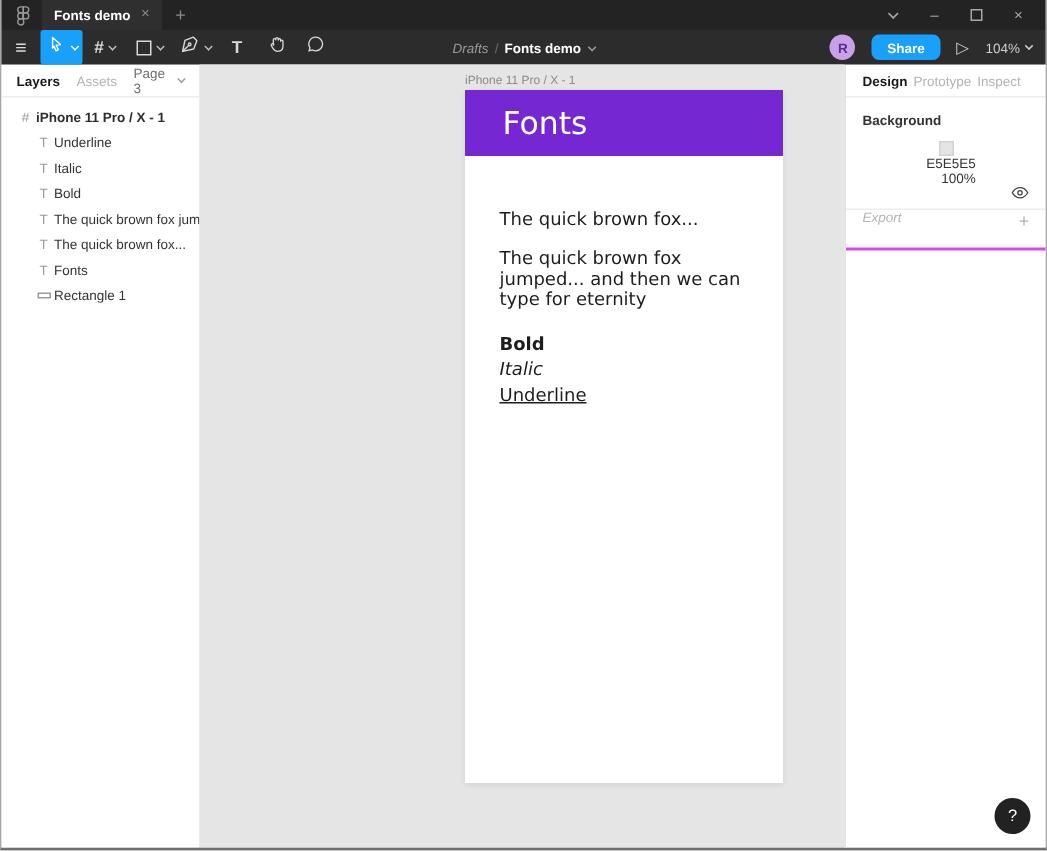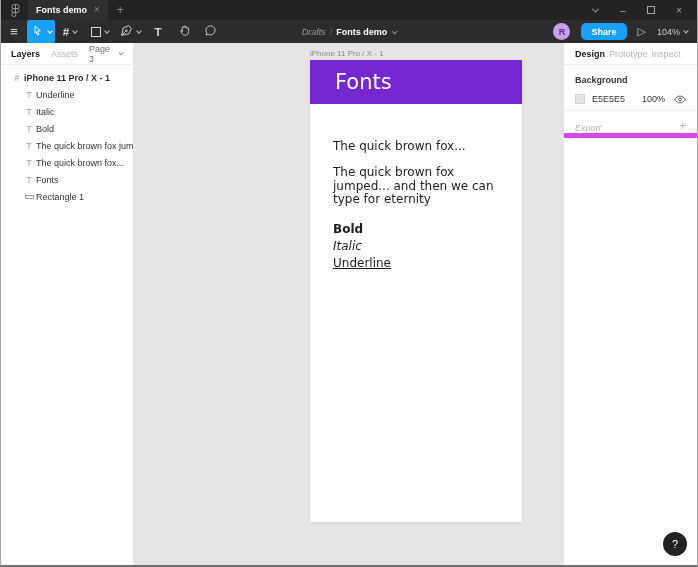--- a/index.html
+++ b/index.html
@@ -71,26 +71,26 @@
   .fox-para { font-size:12px; line-height:13.5px; width:176px; margin-top:13px; }
   .t-bold { font-size:12px; line-height:14px; font-weight:bold; margin-top:15px; }
   .t-italic { font-size:12px; line-height:14px; font-style:italic; margin-top:3px; }
   .t-underline { font-size:12px; line-height:14px; text-decoration:underline; margin-top:3px; }
 
   
   .right-panel { width:134px; background:#ffffff; border-left:1px solid #e3e3e3; flex:0 0 auto; }
   .rp-tabs { height:22px; display:flex; align-items:center; padding:0 11px; gap:4px; border-bottom:1px solid #ececec; font-size:9px; }
   .bg-section { padding:10px 11px 6px 11px; border-bottom:1px solid #ececec; }
   .section-title { font-size:9px; font-weight:bold; color:#333333; }
-  .bg-row { display:flex; align-items:center; margin-top:9px; }
+  .bg-row { display:flex; align-items:center; margin-top:9px;flex-direction:column; }
   .swatch { width:10px; height:10px; background:#e5e5e5; border:1px solid #d2d2d2; flex:0 0 auto; }
   .hex-val { font-size:9px; color:#333333; margin-left:7px; }
   .opacity-val { font-size:9px; color:#333333; margin-left:17px; }
   .eye { margin-left:auto; display:flex; }
-  .export-section { height:27px; display:flex; align-items:flex-end; padding:0 11px; border-bottom:5px solid #d946ef;font-style:italic; }
+  .export-section { height:27px; display:flex; align-items:flex-start; padding:0 11px; border-bottom:2px solid #d946ef;font-style:italic; }
   .export-label { font-size:9px; color:#b3b3b3; }
   .plus-btn { margin-left:auto; color:#b3b3b3; font-size:12px; font-weight:normal; }
 
   
   .help-btn { position:absolute; right:11px; bottom:11px; width:24px; height:24px; border-radius:50%; background:#222222; color:#ffffff; font-size:11px; display:flex; align-items:center; justify-content:center; z-index:5; }
   .window-wrap { position:relative; width:698px; height:567px; }
 </style>
 </head>
 <body>
 

